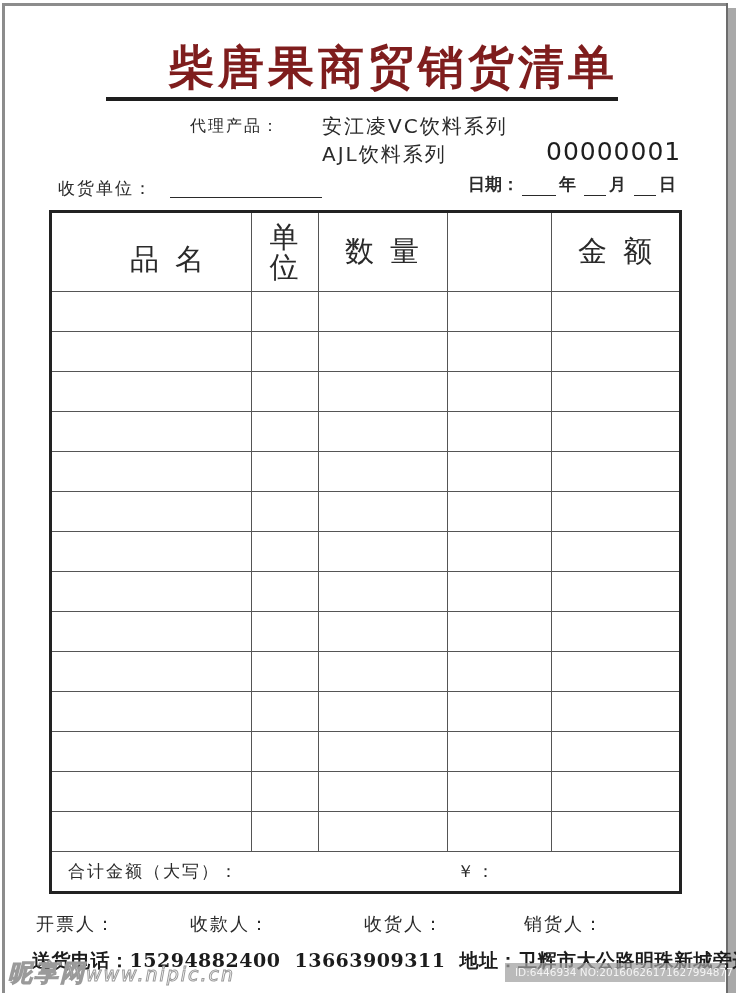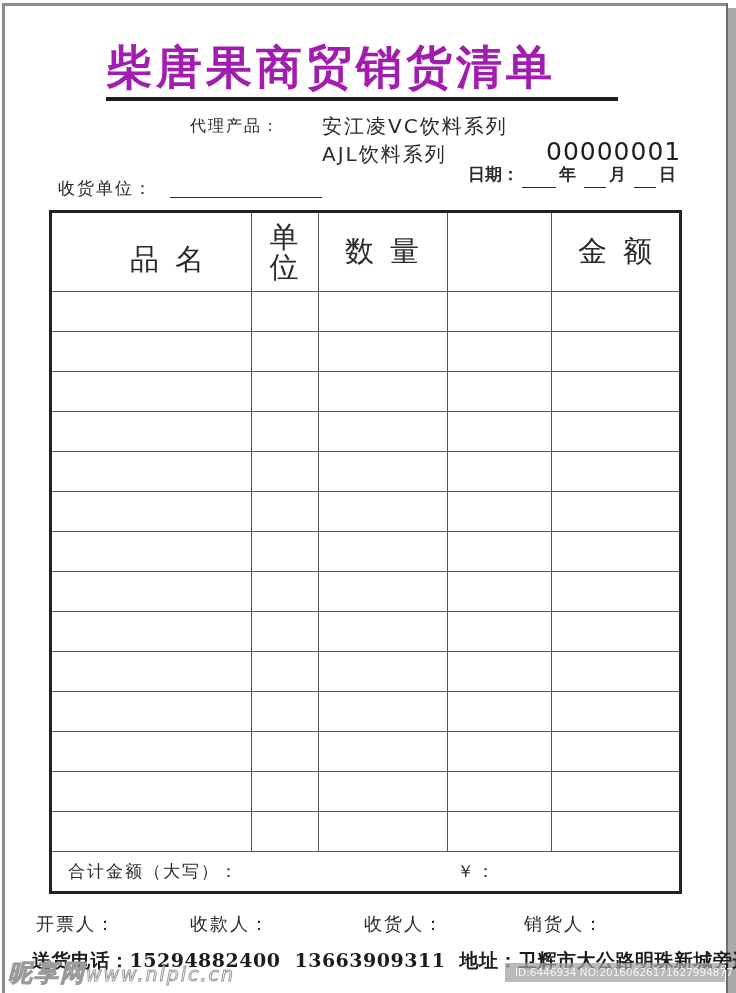--- a/index.html
+++ b/index.html
@@ -29,27 +29,27 @@
       background: #6c6c6c;
     }
     .page-shadow-right {
       position: absolute; left: 728px; top: 8px; width: 8px; height: 985px;
       background: #a9a9a9;
     }
 
     
     .title {
       position: absolute; left: 106px; top: 40px; width: 512px;
-      text-align: left;
+      text-align: right;
       font-family: "DejaVu Serif", "Liberation Serif", serif;
       font-weight: bold;
       font-size: 46px;
       letter-spacing: 4px;
       line-height: 54px;
-      color: #a21caf;
+      color: #7f1d1d;
     }
     .title-underline {
       position: absolute; left: 106px; top: 97px; width: 512px; height: 4px;
       background: #1e1e1e;
     }
 
     
     .agency-label {
       position: absolute; left: 190px; top: 113px;
       font-size: 16px; line-height: 26px; letter-spacing: 2px;
@@ -71,23 +71,23 @@
     
     .consignee {
       position: absolute; left: 58px; top: 176px;
       font-size: 17px; line-height: 24px; letter-spacing: 2px;
     }
     .consignee-blank {
       position: absolute; left: 170px; top: 197px; width: 152px; height: 1px;
       background: #2a2a2a;
     }
     .date-wrap {
-      position: absolute; left: 468px; top: 164px;
+      position: absolute; left: 468px; top: 172px;
       font-size: 17px; line-height: 24px; font-weight: bold;
-      display: flex; align-items: flex-end; font-family: Liberation Mono, monospace;
+      display: flex; align-items: flex-end;
     }
     .date-wrap .blank {
       display: inline-block; border-bottom: 1px solid #2a2a2a; height: 18px; margin: 0 3px;
     }
 
     
     .invoice-table {
       position: absolute; left: 49px; top: 210px; width: 633px; height: 684px;
       box-sizing: border-box;
       border: 3px solid #222222;

